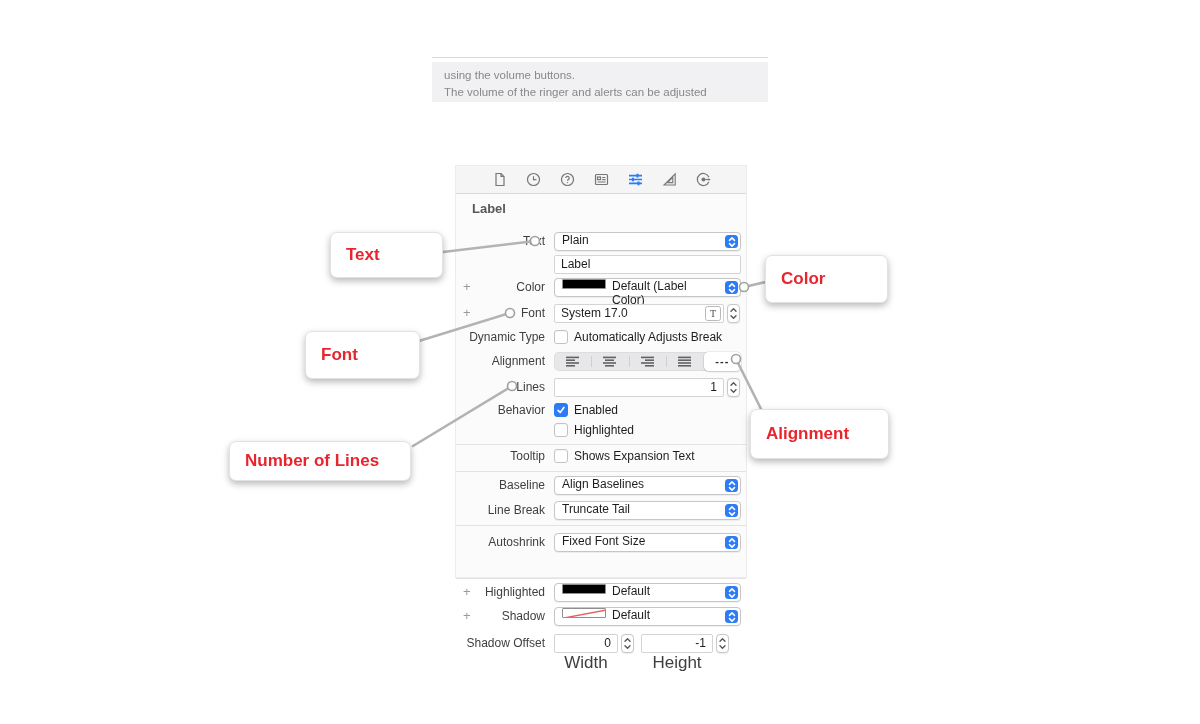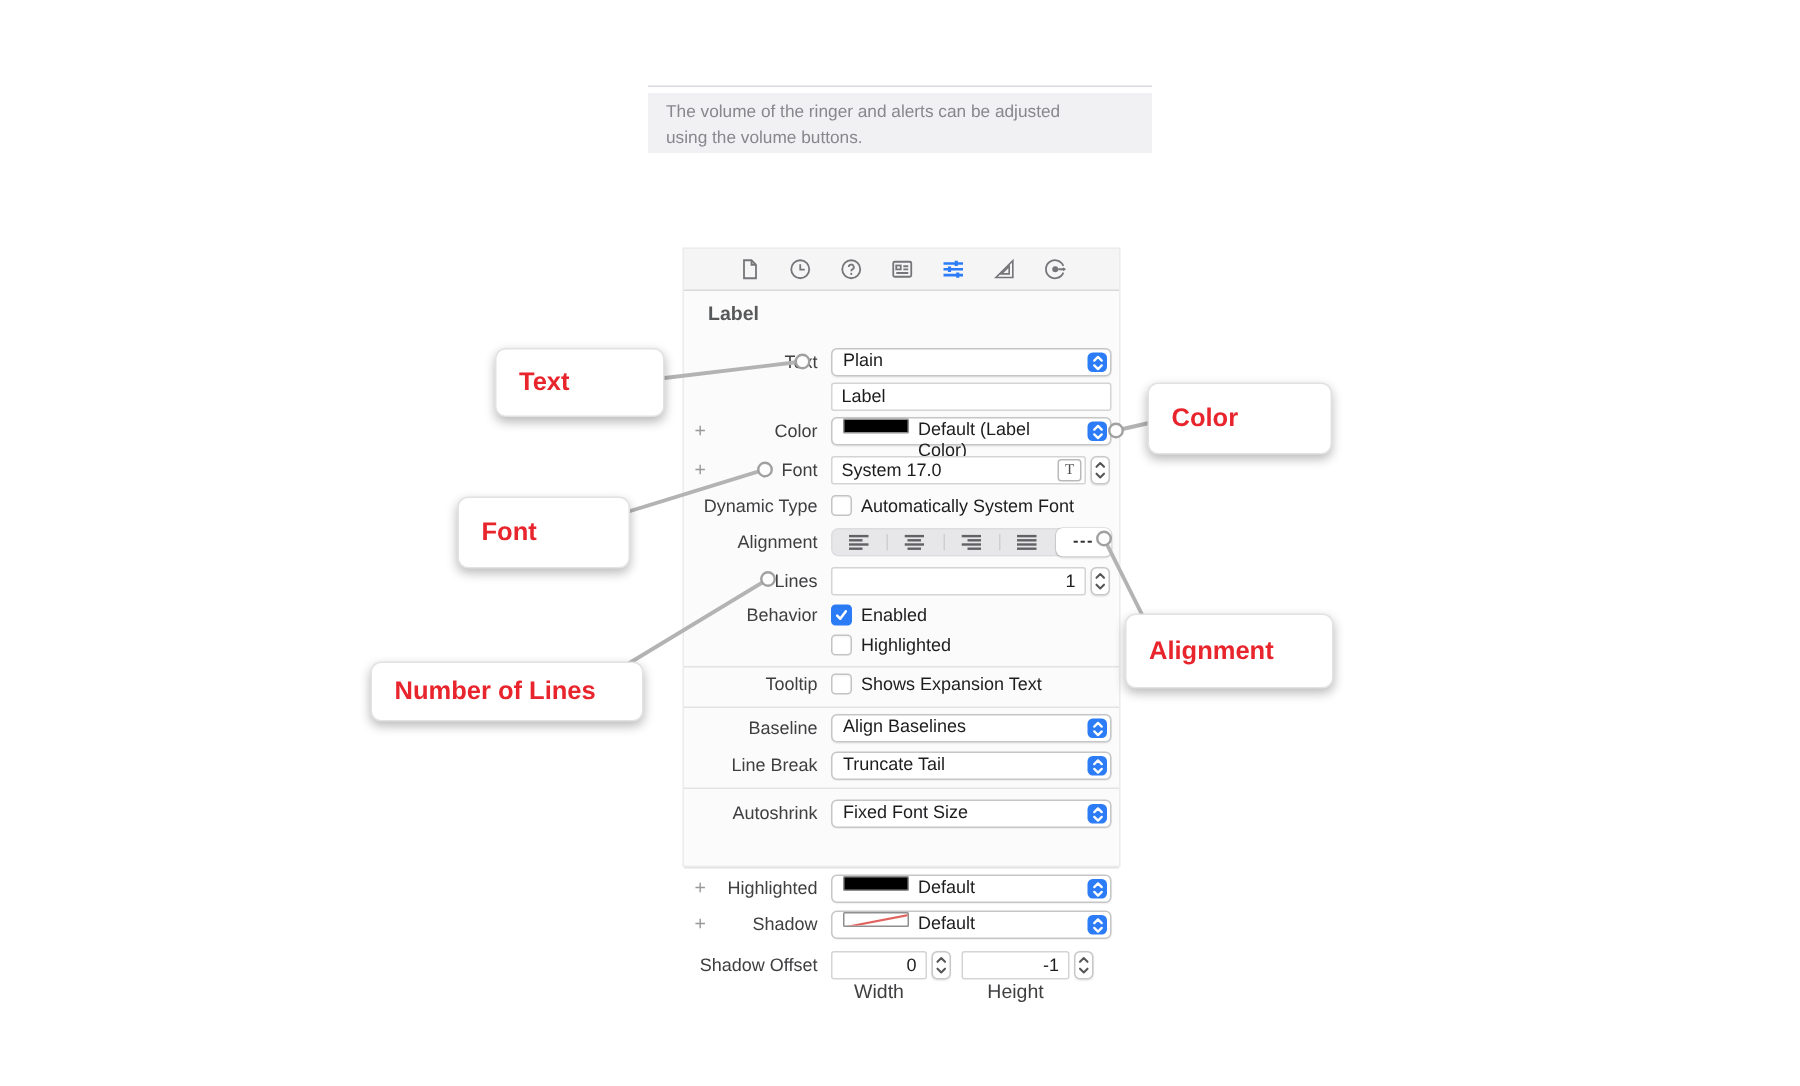--- a/index.html
+++ b/index.html
@@ -39,34 +39,34 @@
   .seg { height:19px; width:187px; background:#e7e7e9; border-radius:5px; display:flex; align-items:center; box-shadow:inset 0 0 0 1px rgba(0,0,0,.04); }
   .segbtn { flex:1 1 0; height:19px; display:flex; align-items:center; justify-content:center; position:relative; }
   .segbtn + .segbtn::before { content:""; position:absolute; left:0; top:4px; bottom:4px; width:1px; background:#cfcfd2; }
   .segbtn.sel { background:#fff; border-radius:4.5px; box-shadow:0 0 0 .5px rgba(0,0,0,.12), 0 1px 1.5px rgba(0,0,0,.15); }
   .segbtn.sel::before, .segbtn.sel + .segbtn::before { display:none; }
   .natural-dash { font-size:11px; color:#2f2f31; letter-spacing:1px; font-weight:bold; line-height:19px; }
 
   .fontbox { position:absolute; right:2px; top:1px; width:16px; height:15px; border:1px solid #b9b9b9; border-radius:2.5px; background:#fff; display:flex; align-items:center; justify-content:center; font-size:10px; color:#4c4c4e; font-family:"Liberation Serif",serif; }
 
   .sep { position:absolute; left:0; width:100%; height:1px; background:#e3e3e4; }
-  .sublabel { position:absolute; top:0; font-size:13px; color:#3f3f41; text-align:center; }
+  .sublabel { position:absolute; top:0; font-size:17px; color:#3f3f41; text-align:center; }
 
   
   .callout { position:absolute; background:#fff; border:1px solid #e2e2e2; border-radius:7px; box-shadow:0 3px 7px rgba(0,0,0,.28); display:flex; align-items:center; padding-left:15px; font-size:17px; font-weight:bold; color:#e8252d; }
 
   #connector-overlay { position:absolute; left:0; top:0; width:1200px; height:724px; pointer-events:none; }
 </style>
 </head>
 <body>
 
 <div class="top-hairline"></div>
 <div class="banner">
+  <div>using the volume buttons.</div>
   <div>The volume of the ringer and alerts can be adjusted</div>
-  <div>using the volume buttons.</div>
 </div>
 
 <div class="panel">
 
   <div class="toolbar">
     <svg class="tbicon" viewBox="0 0 17 17" fill="none" stroke="#76767a" stroke-width="1.2">
         <path d="M5 2.5 h5 l3 3 v9 h-8 z"></path>
         <path d="M10 2.5 v3 h3"></path>
       </svg>
     <svg class="tbicon" viewBox="0 0 17 17" fill="none" stroke="#76767a" stroke-width="1.2">
@@ -145,21 +145,21 @@
           <path d="M2 5.2 L4.5 2.7 L7 5.2"></path>
           <path d="M2 9.8 L4.5 12.3 L7 9.8"></path>
         </svg>
       </span>
   </div>
 
   <div class="row" style="top:164px">
     <span class="rlabel cb">Dynamic Type</span>
     <div class="rctl checkrow">
       <span class="cbox"></span>
-      <span>Automatically System Font</span>
+      <span>Automatically Adjusts Break</span>
     </div>
   </div>
 
   <div class="row" style="top:186px">
     <span class="rlabel">Alignment</span>
     <div class="rctl seg">
       <span class="segbtn">
           <svg width="14" height="11" viewBox="0 0 14 11" fill="#626265">
             <rect x="0" y="0.6" width="13" height="1.6"></rect>
             <rect x="0" y="3.4" width="9" height="1.6"></rect>
@@ -360,15 +360,15 @@
 </div>
 <div class="callout" style="left:765px; top:255px; width:123px; height:48px;">
   <span>Color</span>
 </div>
 <div class="callout" style="left:305px; top:331px; width:115px; height:48px;">
   <span>Font</span>
 </div>
 <div class="callout" style="left:750px; top:409px; width:139px; height:50px;">
   <span>Alignment</span>
 </div>
-<div class="callout" style="left:247px; top:441px; width:182px; height:40px;">
+<div class="callout" style="left:229px; top:441px; width:182px; height:40px;">
   <span>Number of Lines</span>
 </div>
 
 </body></html>

